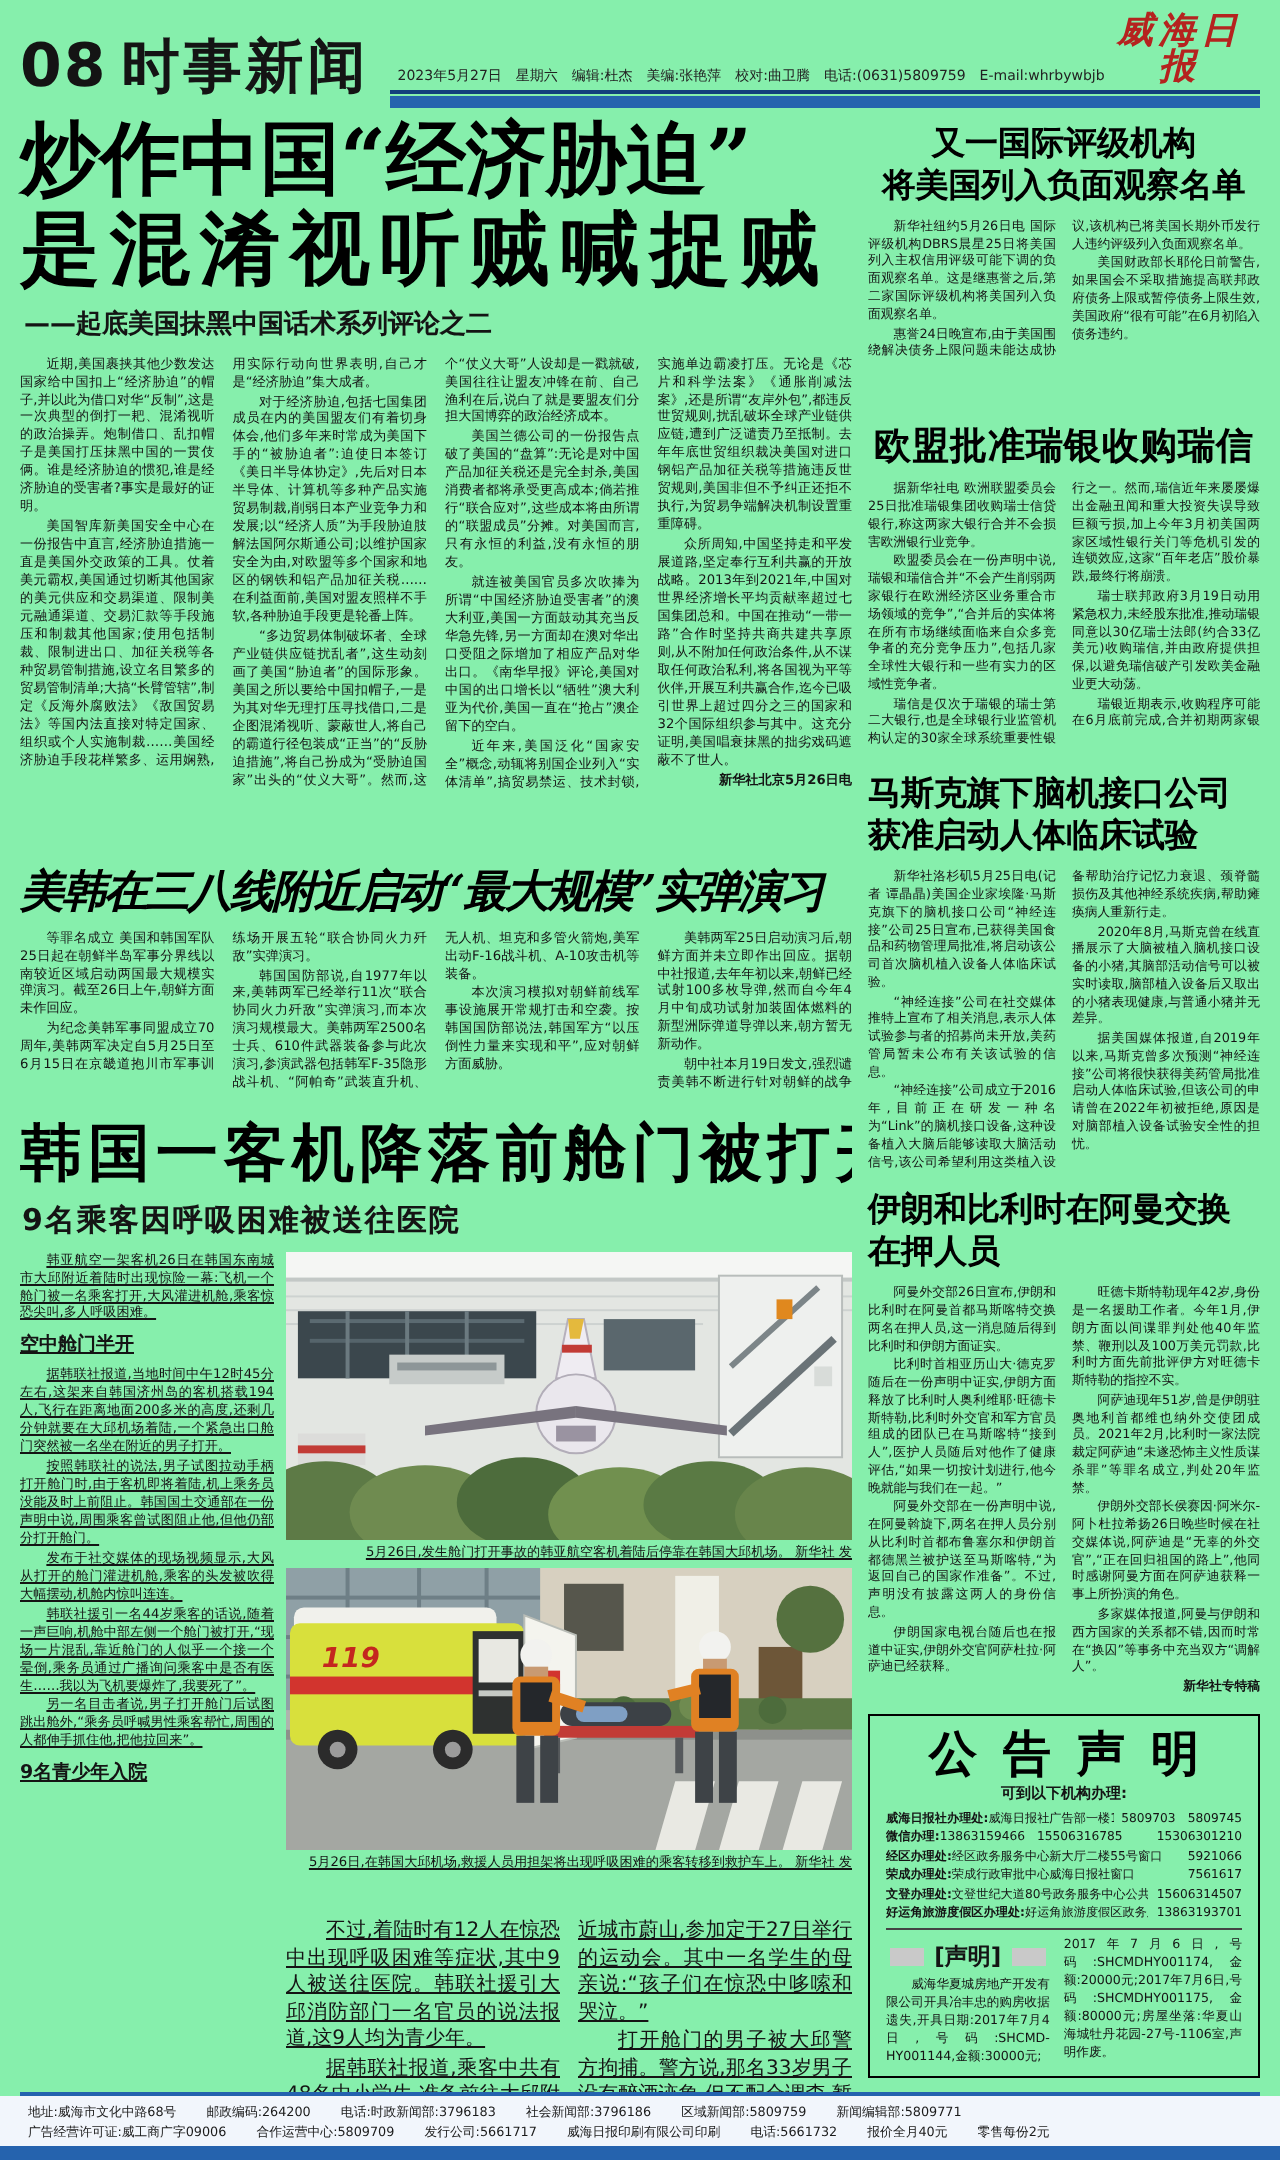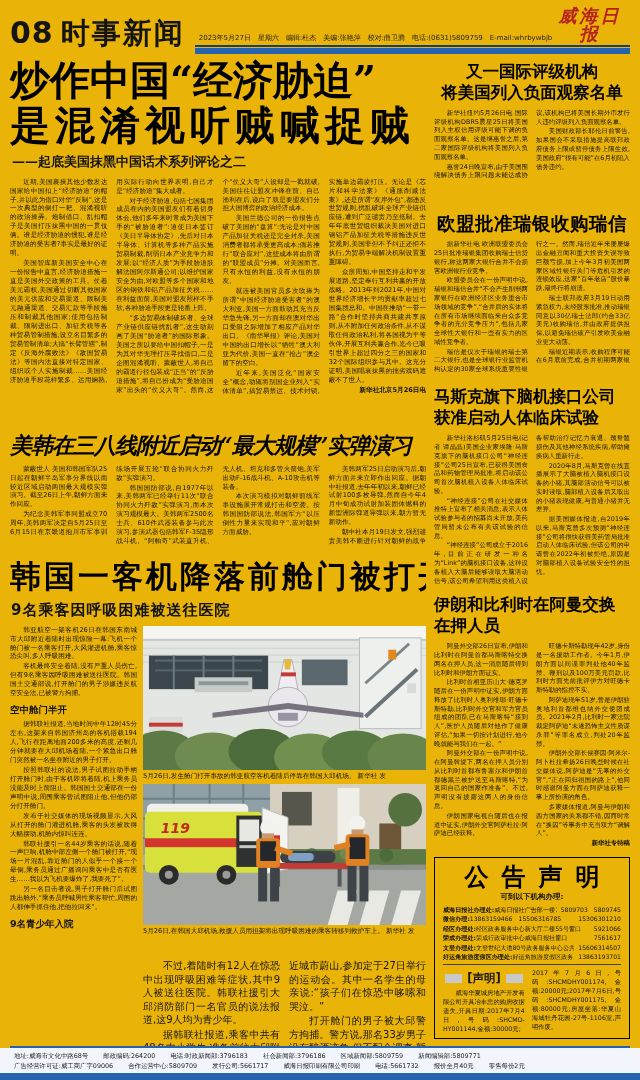--- a/index.html
+++ b/index.html
@@ -1,16 +1,16 @@
 <!DOCTYPE html>
 <html><head>
 <meta charset="utf-8">
 <style>
   html,body{margin:0;padding:0;background:#888;}
-  .page{position:relative;width:640px;height:1080px;margin:0 auto;background:#eab308;overflow:hidden;
+  .page{position:relative;width:640px;height:1080px;margin:0 auto;background:#86efac;overflow:hidden;
         font-family:"DejaVu Sans","Liberation Sans",sans-serif;color:#141414;}
   
   .masthead{position:absolute;left:10px;right:10px;top:6px;height:48px;display:flex;align-items:flex-end;}
   .brand{display:flex;align-items:baseline;gap:7px;padding-right:10px;white-space:nowrap;}
   .pagenum{font-size:30px;font-weight:bold;letter-spacing:1px;}
   .sectionname{font-size:29px;font-weight:900;letter-spacing:2px;}
   .mast-right{flex:1;display:flex;flex-direction:column;justify-content:flex-end;min-width:0;}
   .mast-row{display:flex;align-items:flex-end;justify-content:space-between;padding:0 2px 2px 4px;}
   .mast-info{font-size:7px;color:#222;white-space:nowrap;overflow:hidden;}
   .mast-logo{font-size:18px;color:#b5231f;font-weight:bold;font-style:italic;letter-spacing:3px;
@@ -28,26 +28,26 @@
   .lead-h .hl{display:block;white-space:nowrap;}
   .lead-h .hl2{letter-spacing:5px;}
   .lead-sub{font-size:13px;font-weight:bold;margin:5px 0 7px 2px;}
   .lead-body{height:248px;column-count:4;column-gap:9px;font-size:6.6px;line-height:1.36;overflow:hidden;}
   .drill-h{font-family:"DejaVu Serif","Liberation Serif",serif;font-weight:900;font-size:22px;letter-spacing:-1px;
            white-space:nowrap;overflow:hidden;margin-top:5px;color:#000;font-style:italic;}
   .drill-body{margin-top:4px;height:84px;column-count:4;column-gap:9px;font-size:6.6px;line-height:1.36;overflow:hidden;}
   .korea-h{font-family:"DejaVu Serif","Liberation Serif",serif;font-weight:900;font-size:31px;letter-spacing:3px;
            margin-top:7px;white-space:nowrap;overflow:hidden;color:#000;}
   .korea-sub{font-size:15px;font-weight:bold;margin:3px 0 6px 1px;letter-spacing:1px;}
-  .korea-wrap{display:flex;gap:6px;height:432px;overflow:hidden;}
+  .korea-wrap{display:flex;gap:6px;height:432px;overflow:hidden;text-decoration:underline;}
   .korea-left{width:127px;flex:none;font-size:6.6px;line-height:1.36;overflow:hidden;}
   .k-subhead{font-size:9.5px;font-weight:bold;margin:6px 0 3px;text-indent:0;}
   .korea-right{flex:1;display:flex;flex-direction:column;min-width:0;}
   .photo{width:100%;display:block;background:#dde0dc;}
-  .caption{font-size:6.6px;line-height:1.3;margin:2px 0 4px;text-indent:0;}
+  .caption{font-size:6.6px;line-height:1.3;margin:2px 0 4px;text-indent:0;text-align:right;}
   .korea-bottom{margin-top:19px;height:100px;column-count:2;column-gap:9px;font-size:10px;line-height:1.36;overflow:hidden;}
   
   .right-col{position:absolute;left:434px;top:62px;width:196px;}
   .side-article{margin-bottom:9px;}
   .side-h{font-family:"DejaVu Serif","Liberation Serif",serif;font-weight:900;font-size:16.5px;line-height:1.27;
           text-align:center;color:#000;}
   .side-h.big{font-size:18.5px;letter-spacing:0.5px;}
   .side-h.leftal{text-align:left;}
   .side-body{margin-top:5px;column-count:2;column-gap:8px;font-size:6.4px;line-height:1.37;overflow:hidden;}
   .h-rating{height:94px;}.h-ubs{height:138px;}.h-musk{height:152px;}.h-iran{height:206px;}
@@ -111,35 +111,34 @@
       <p>“多边贸易体制破坏者、全球产业链供应链扰乱者”,这生动刻画了美国“胁迫者”的国际形象。美国之所以要给中国扣帽子,一是为其对华无理打压寻找借口,二是企图混淆视听、蒙蔽世人,将自己的霸道行径包装成“正当”的“反胁迫措施”,将自己扮成为“受胁迫国家”出头的“仗义大哥”。然而,这个“仗义大哥”人设却是一戳就破,美国往往让盟友冲锋在前、自己渔利在后,说白了就是要盟友们分担大国博弈的政治经济成本。</p>
       <p>美国兰德公司的一份报告点破了美国的“盘算”:无论是对中国产品加征关税还是完全封杀,美国消费者都将承受更高成本;倘若推行“联合应对”,这些成本将由所谓的“联盟成员”分摊。对美国而言,只有永恒的利益,没有永恒的朋友。</p>
       <p>就连被美国官员多次吹捧为所谓“中国经济胁迫受害者”的澳大利亚,美国一方面鼓动其充当反华急先锋,另一方面却在澳对华出口受阻之际增加了相应产品对华出口。《南华早报》评论,美国对中国的出口增长以“牺牲”澳大利亚为代价,美国一直在“抢占”澳企留下的空白。</p>
       <p>近年来,美国泛化“国家安全”概念,动辄将别国企业列入“实体清单”,搞贸易禁运、技术封锁,实施单边霸凌打压。无论是《芯片和科学法案》《通胀削减法案》,还是所谓“友岸外包”,都违反世贸规则,扰乱破坏全球产业链供应链,遭到广泛谴责乃至抵制。去年年底世贸组织裁决美国对进口钢铝产品加征关税等措施违反世贸规则,美国非但不予纠正还拒不执行,为贸易争端解决机制设置重重障碍。</p>
       <p>众所周知,中国坚持走和平发展道路,坚定奉行互利共赢的开放战略。2013年到2021年,中国对世界经济增长平均贡献率超过七国集团总和。中国在推动“一带一路”合作时坚持共商共建共享原则,从不附加任何政治条件,从不谋取任何政治私利,将各国视为平等伙伴,开展互利共赢合作,迄今已吸引世界上超过四分之三的国家和32个国际组织参与其中。这充分证明,美国唱衰抹黑的拙劣戏码遮蔽不了世人。</p>
       <p class="dateline">新华社北京5月26日电</p>
     </div>
 
     <div class="drill-h">美韩在三八线附近启动“最大规模”实弹演习</div>
     <div class="drill-body just">
-      <p>蒙蔽世人 美国和韩国军队25日起在朝鲜半岛军事分界线以南较近区域启动两国最大规模实弹演习。截至26日上午,朝鲜方面未作回应。</p>
+      <p>等罪名成立 美国和韩国军队25日起在朝鲜半岛军事分界线以南较近区域启动两国最大规模实弹演习。截至26日上午,朝鲜方面未作回应。</p>
       <p>为纪念美韩军事同盟成立70周年,美韩两军决定自5月25日至6月15日在京畿道抱川市军事训练场开展五轮“联合协同火力歼敌”实弹演习。</p>
       <p>韩国国防部说,自1977年以来,美韩两军已经举行11次“联合协同火力歼敌”实弹演习,而本次演习规模最大。美韩两军2500名士兵、610件武器装备参与此次演习,参演武器包括韩军F-35隐形战斗机、“阿帕奇”武装直升机、无人机、坦克和多管火箭炮,美军出动F-16战斗机、A-10攻击机等装备。</p>
       <p>本次演习模拟对朝鲜前线军事设施展开常规打击和空袭。按韩国国防部说法,韩国军方“以压倒性力量来实现和平”,应对朝鲜方面威胁。</p>
       <p>美韩两军25日启动演习后,朝鲜方面并未立即作出回应。据朝中社报道,去年年初以来,朝鲜已经试射100多枚导弹,然而自今年4月中旬成功试射加装固体燃料的新型洲际弹道导弹以来,朝方暂无新动作。</p>
       <p>朝中社本月19日发文,强烈谴责美韩不断进行针对朝鲜的战争演习,严重威胁半岛及地区和平与安全。文章警告,“美国和傀儡好战狂人的挑衅战争活动已经引发相应的回应”。</p>
     </div>
 
     <div class="korea-h">韩国一客机降落前舱门被打开</div>
     <div class="korea-sub">9名乘客因呼吸困难被送往医院</div>
 
     <div class="korea-wrap">
       <div class="korea-left just">
         <p>韩亚航空一架客机26日在韩国东南城市大邱附近着陆时出现惊险一幕:飞机一个舱门被一名乘客打开,大风灌进机舱,乘客惊恐尖叫,多人呼吸困难。</p>
-        <p>客机最终安全着陆,没有严重人员伤亡,但有9名乘客因呼吸困难被送往医院。韩国国土交通部说,打开舱门的男子涉嫌违反航空安全法,已被警方拘捕。</p>
         <div class="k-subhead">空中舱门半开</div>
         <p>据韩联社报道,当地时间中午12时45分左右,这架来自韩国济州岛的客机搭载194人,飞行在距离地面200多米的高度,还剩几分钟就要在大邱机场着陆,一个紧急出口舱门突然被一名坐在附近的男子打开。</p>
         <p>按照韩联社的说法,男子试图拉动手柄打开舱门时,由于客机即将着陆,机上乘务员没能及时上前阻止。韩国国土交通部在一份声明中说,周围乘客曾试图阻止他,但他仍部分打开舱门。</p>
         <p>发布于社交媒体的现场视频显示,大风从打开的舱门灌进机舱,乘客的头发被吹得大幅摆动,机舱内惊叫连连。</p>
         <p>韩联社援引一名44岁乘客的话说,随着一声巨响,机舱中部左侧一个舱门被打开,“现场一片混乱,靠近舱门的人似乎一个接一个晕倒,乘务员通过广播询问乘客中是否有医生……我以为飞机要爆炸了,我要死了”。</p>
         <p>另一名目击者说,男子打开舱门后试图跳出舱外,“乘务员呼喊男性乘客帮忙,周围的人都伸手抓住他,把他拉回来”。</p>
         <div class="k-subhead">9名青少年入院</div>
       </div>
 
       <div class="korea-right">

